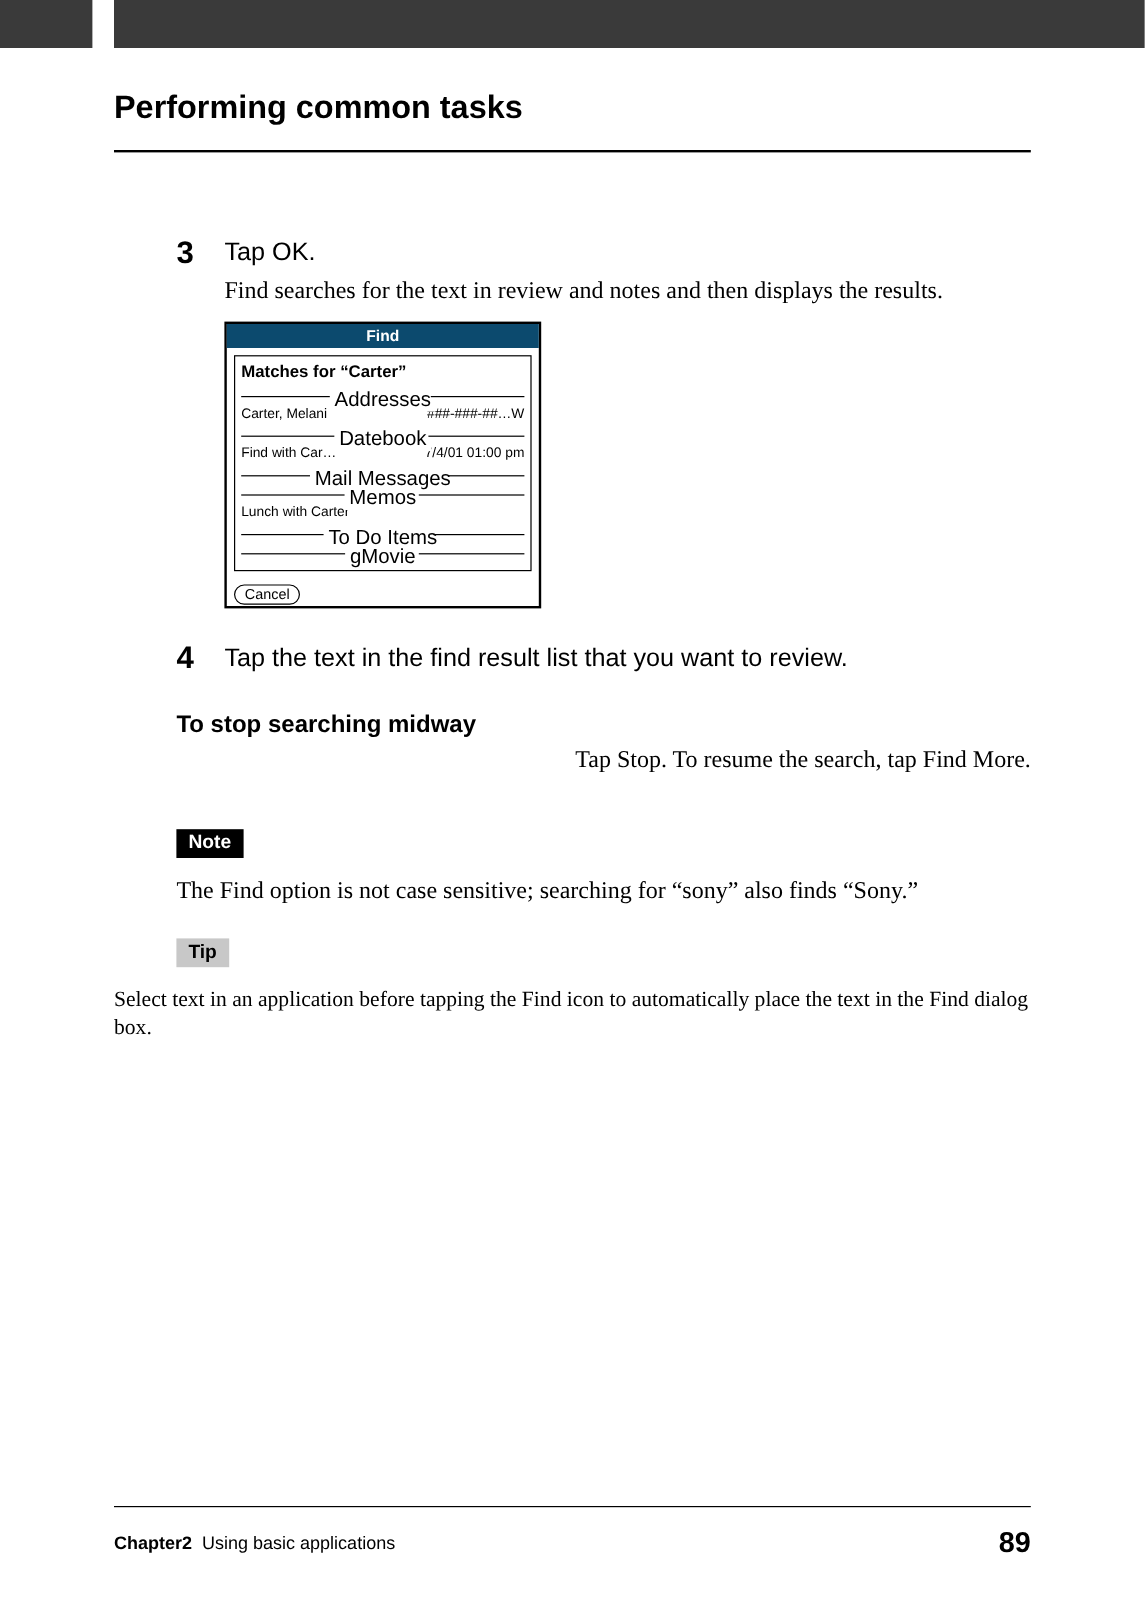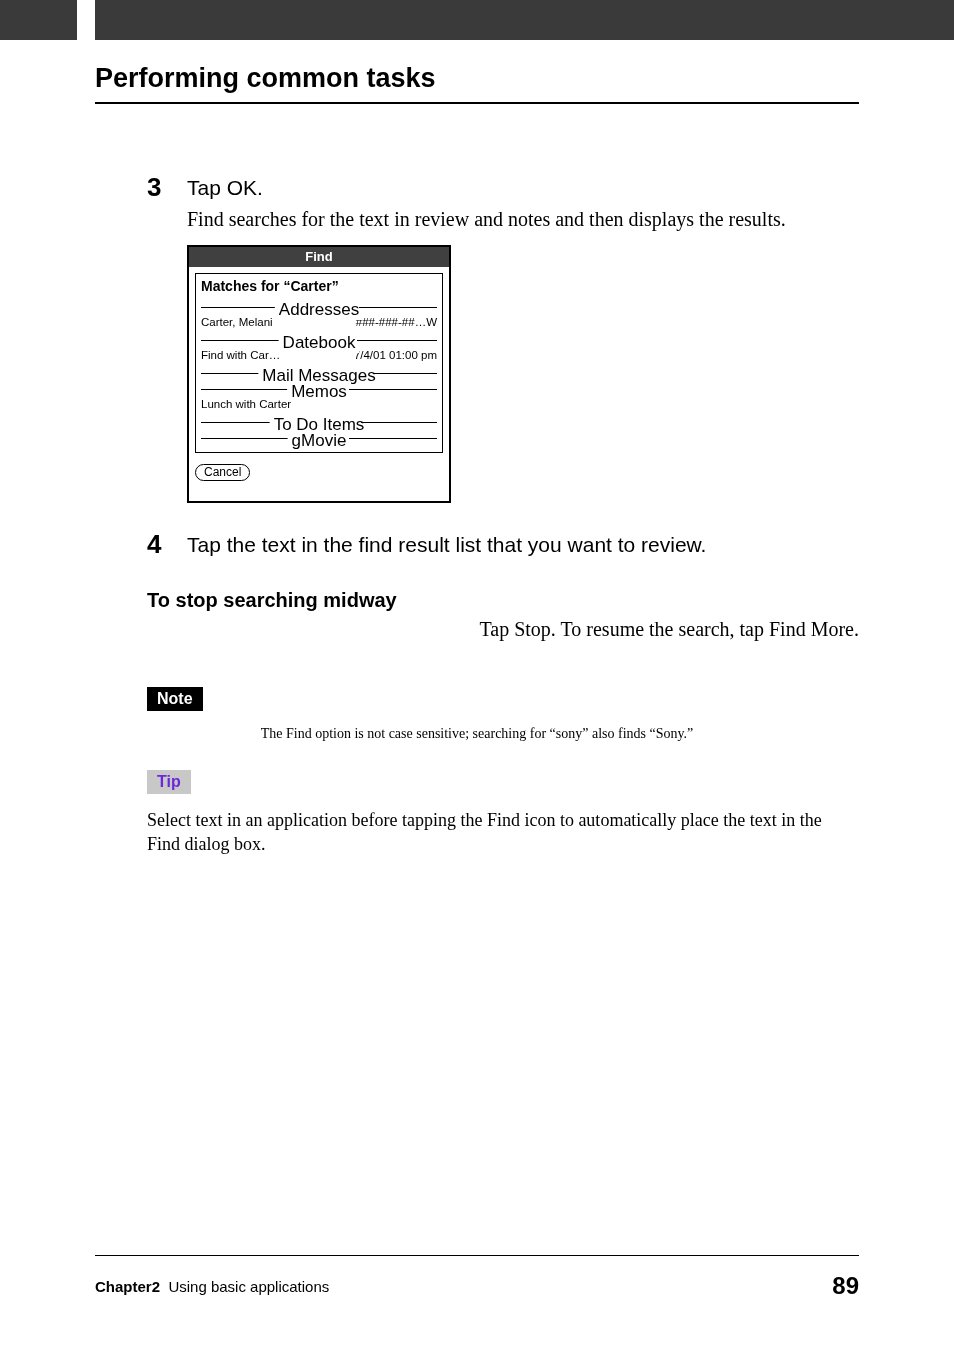--- a/index.html
+++ b/index.html
@@ -25,23 +25,23 @@
       height: 40px;
       background: #fff;
     }
     .content-wrap {
       padding: 0 95px;
     }
     .main-heading {
       font-family: Arial, Helvetica, sans-serif;
       font-weight: bold;
       font-size: 27px;
-      margin-top: 23px;
+      margin-top: 34px;
       border-bottom: 2px solid #000;
-      padding-bottom: 8px;
+      padding-bottom: 20px;
     }
     .step-block {
       display: flex;
       align-items: flex-start;
       margin-top: 70px;
     }
     .step-block.second {
       margin-top: 28px;
     }
     .step-num {
@@ -68,21 +68,21 @@
     }
     
     .find-dialog {
       width: 264px;
       border: 2px solid #000;
       margin-top: 12px;
       background: #fff;
       font-family: Arial, Helvetica, sans-serif;
     }
     .find-title {
-      background: #404040;
+      background: #0c4a6e;
       color: #fff;
       text-align: center;
       font-weight: bold;
       font-size: 13px;
       padding: 2px 0 3px;
     }
     .find-inner {
       border: 1px solid #000000;
       margin: 6px;
       padding: 4px 5px 6px;
@@ -125,21 +125,21 @@
       justify-content: space-between;
       line-height: 1.2;
       padding: 1px 0;
     }
     .cancel-btn {
       display: inline-block;
       border: 1px solid #000;
       border-radius: 10px;
       font-size: 12px;
       padding: 0px 8px 1px;
-      margin: 5px 0 20px 6px;
+      margin: 5px 0 1px 6px;
     }
     .sub-heading {
       font-family: Arial, Helvetica, sans-serif;
       font-weight: bold;
       font-size: 20px;
       margin-top: 30px;
       margin-left: 52px;
     }
     .sub-desc {
       font-size: 20px;
@@ -152,40 +152,39 @@
       background: #000;
       color: #fff;
       font-family: Arial, Helvetica, sans-serif;
       font-weight: bold;
       font-size: 16px;
       padding: 3px 10px;
       margin-top: 46px;
       margin-left: 52px;
     }
     .note-text {
-      font-size: 14px;
+      font-size: 20px;
       margin-top: 14px;
-      line-height: 1.35;
-      text-align: center;
+      margin-left: 52px;
+      line-height: 1.35;
     }
     .tip-label {
       display: inline-block;
       background: #c8c8c8;
-      color: #6d28d9;
+      color: #000000;
       font-family: Arial, Helvetica, sans-serif;
       font-weight: bold;
       font-size: 16px;
       padding: 3px 10px;
       margin-top: 26px;
       margin-left: 52px;
     }
     .tip-text {
       font-size: 18px;
       margin-top: 14px;
-      margin-left: 52px;
       line-height: 1.35;
     }
     .footer {
       position: absolute;
       bottom: 52px;
       left: 95px;
       right: 95px;
       border-top: 1px solid #000;
       padding-top: 16px;
       display: flex;

